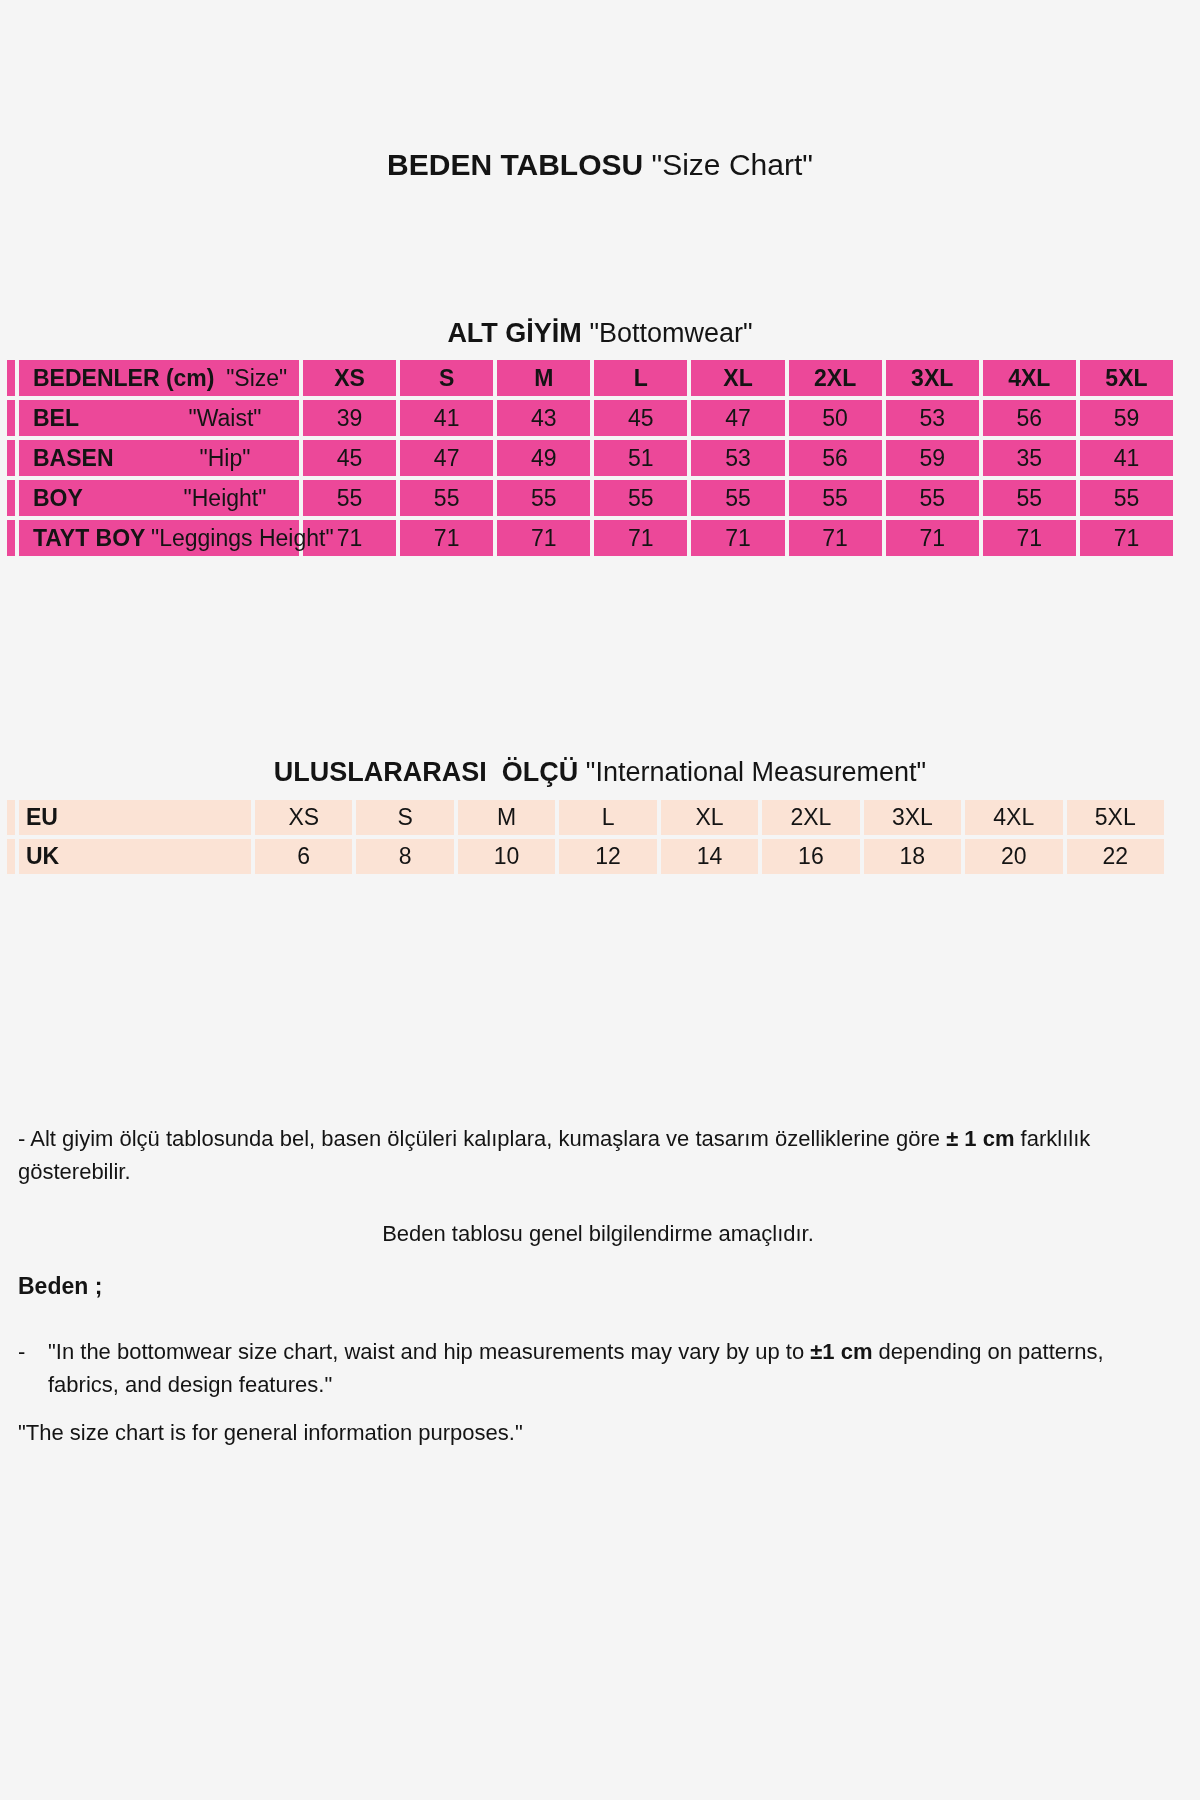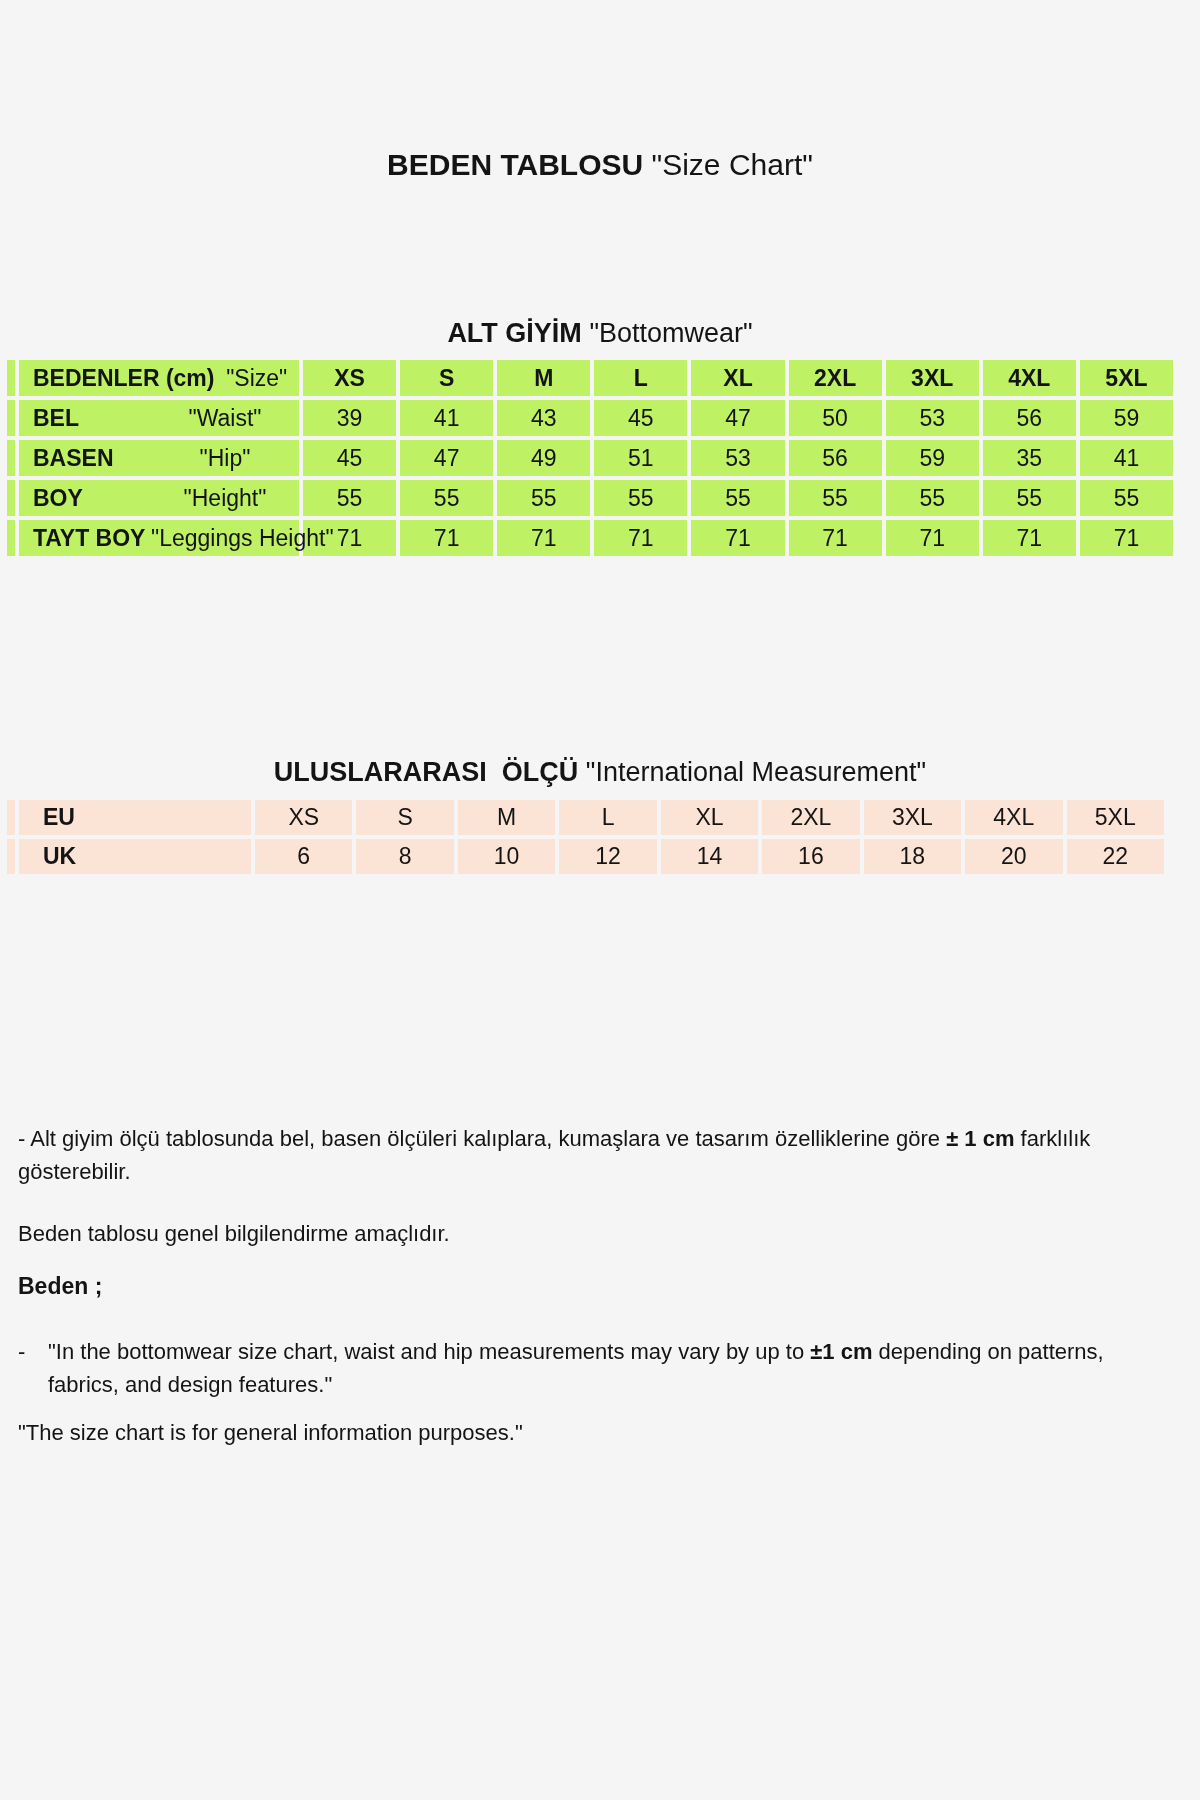--- a/index.html
+++ b/index.html
@@ -12,34 +12,34 @@
   .center-line{position:absolute;left:0;width:1200px;text-align:center;white-space:nowrap;}
   .page-title{top:148px;font-size:30px;}
   .sec-heading{font-size:27px;}
   #h-bottomwear{top:318px;}
   #h-intl{top:757px;}
 
   table{position:absolute;border-collapse:separate;border-spacing:4px;table-layout:fixed;}
   #t1{left:3px;top:356px;width:1174px;}
   #t2{left:3px;top:796px;width:1165px;}
   td{height:36px;font-size:23px;text-align:center;vertical-align:middle;padding:0;overflow:visible;}
-  #t1 td{background:#bef264;}
+  #t1 td{background:#ec4899;}
   #t2 td{background:#FBE3D5;height:35px;}
   td.hd{font-weight:bold;}
   td.lbl{text-align:left;}
   .lblwrap{display:flex;align-items:center;padding-left:14px;}
   .lbl-tr{font-weight:bold;flex:0 0 auto;min-width:118px;white-space:nowrap;}
   .lbl-en{flex:1 1 auto;text-align:center;white-space:nowrap;}
-  td.lbl2{text-align:left;padding-left:24px;font-weight:bold;}
+  td.lbl2{text-align:left;padding-left:7px;font-weight:bold;}
 
   .notes{position:absolute;left:18px;top:1122px;width:1160px;font-size:22px;line-height:33px;}
   .note-h{font-weight:bold;font-size:23px;margin:0 0 28px 0;}
   .note-h2{font-weight:bold;font-size:23px;margin:0 0 32px 0;}
   .p-tr{margin:0 0 29px 0;max-width:1140px;}
-  .p-tr2{margin:0 0 20px 0;}
+  .p-tr2{margin:0 0 20px 0;text-align:center;}
   .p-bullet{margin:0 0 15px 0;max-width:1080px;padding-left:30px;text-indent:-30px;}
   .dash{display:inline-block;width:30px;text-indent:0;}
   .p-final{margin:0;}
 </style>
 </head>
 <body>
 
 <div class="center-line page-title">
   <span class="b">BEDEN TABLOSU</span>
   <span>"Size Chart"</span>

